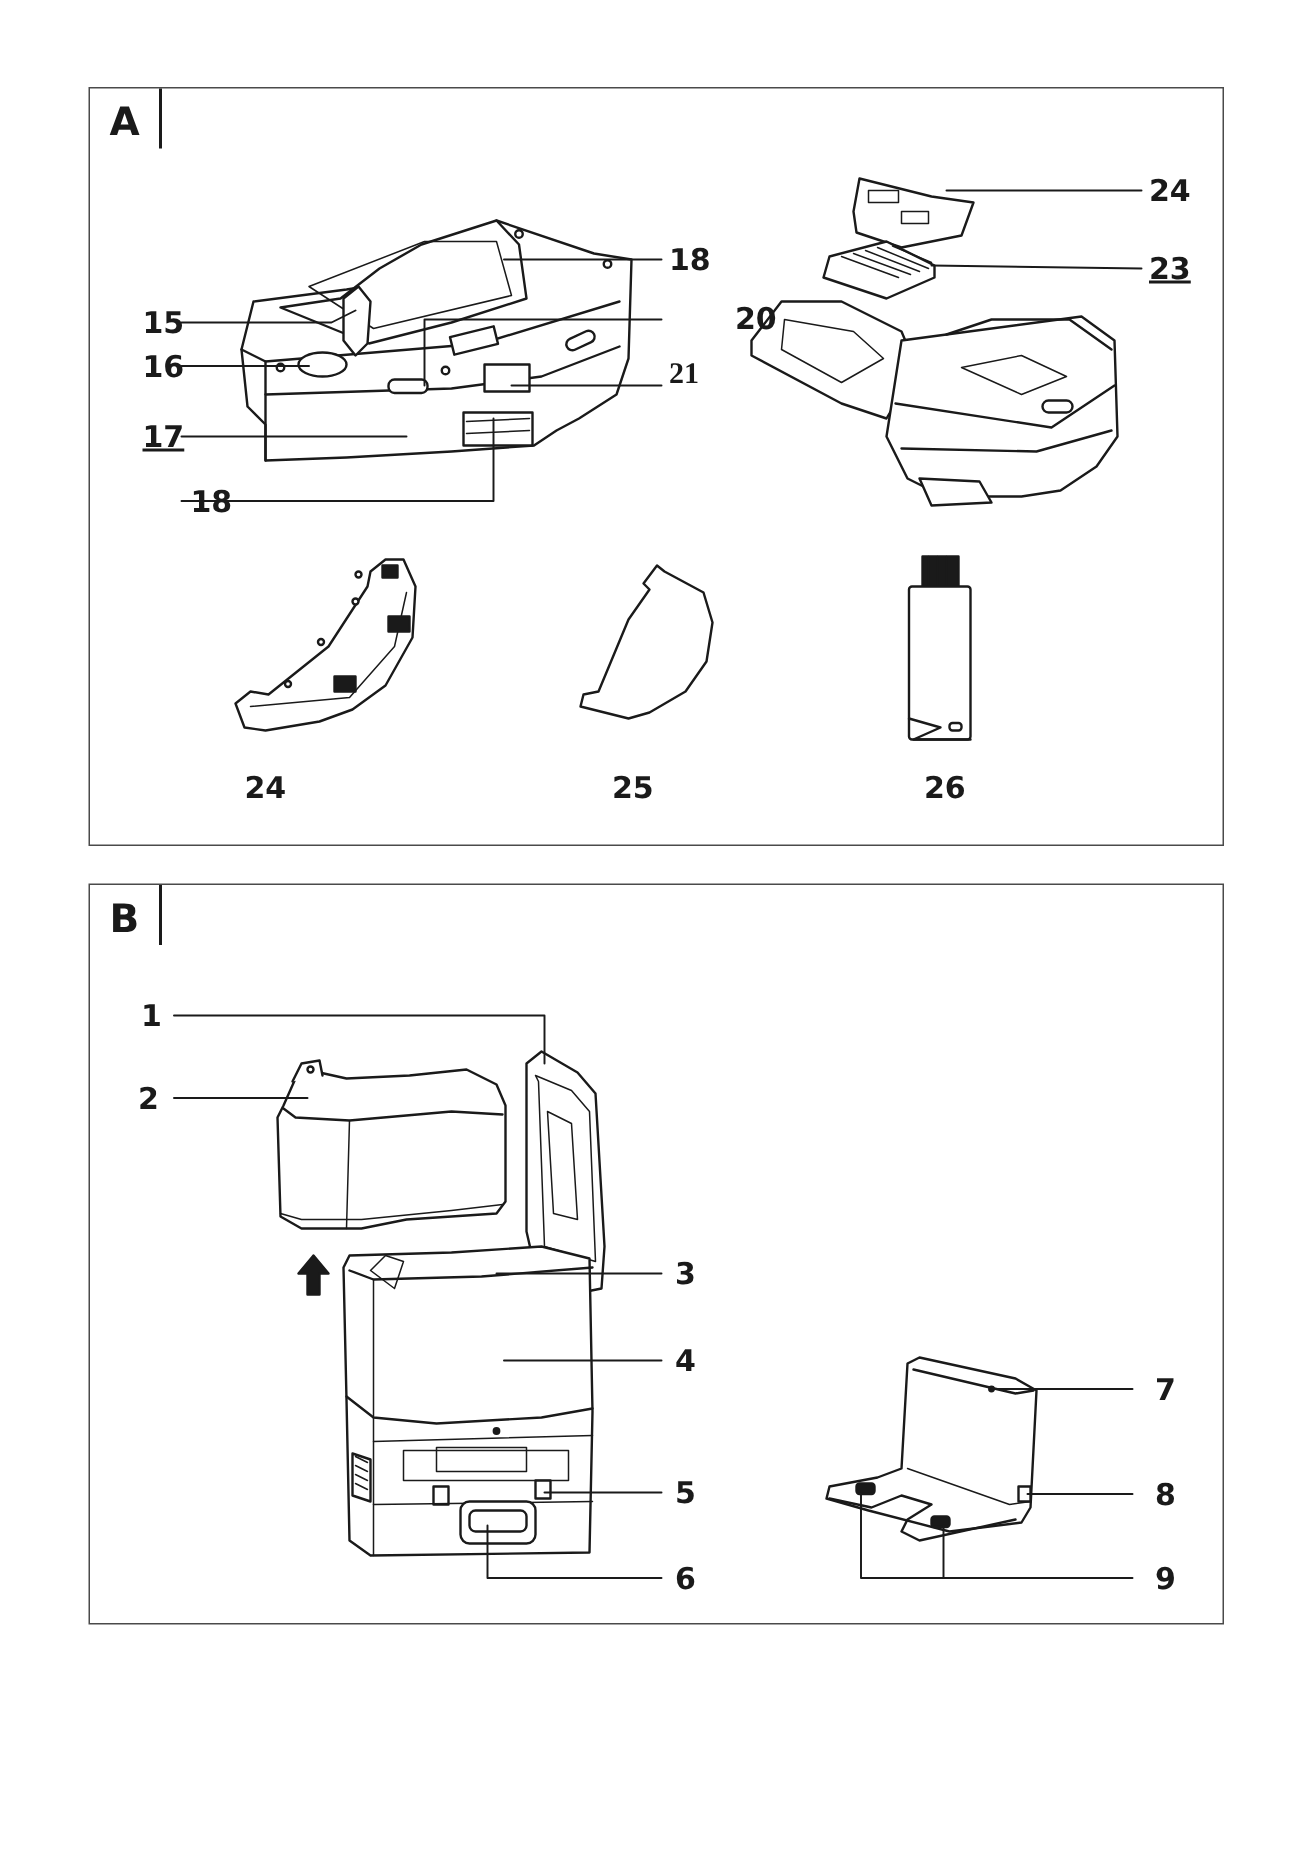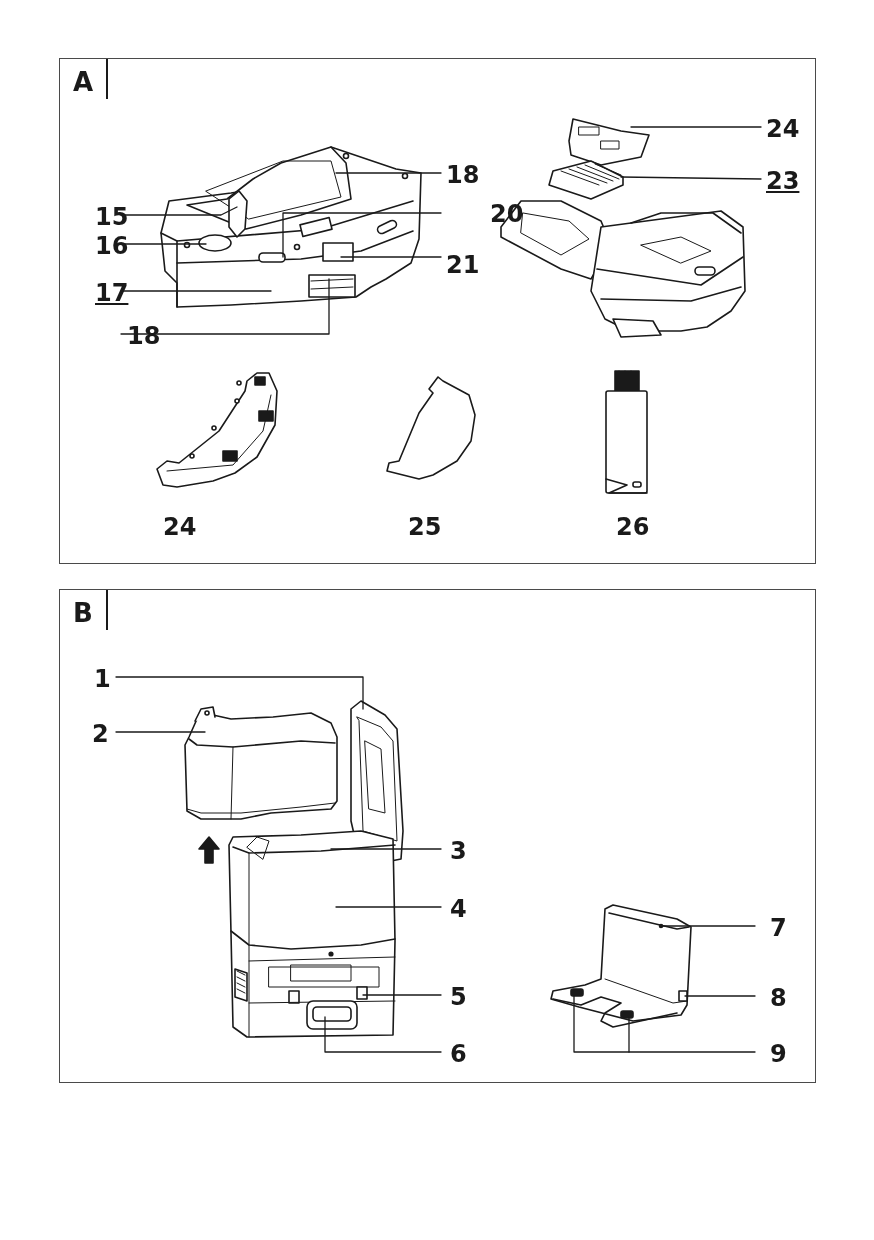--- a/index.html
+++ b/index.html
@@ -3,21 +3,21 @@
 <meta charset="utf-8">
 <style>
   html, body { margin: 0; padding: 0; background: #ffffff; }
   body { width: 874px; height: 1240px; position: relative; overflow: hidden;
          font-family: "DejaVu Sans", sans-serif; color: #1a1a1a; }
   .panel { position: absolute; left: 59px; width: 757px; border: 1.5px solid #4a4a4a; box-sizing: border-box; background: #fff; }
   #panel-a { top: 58px; height: 506px; }
   #panel-b { top: 589px; height: 494px; }
   .panel-letter { position: absolute; left: 13px; top: 8px; font-size: 26px; font-weight: bold; }
   .panel-tick { position: absolute; left: 46px; top: 0; width: 1.5px; height: 40px; background: #1a1a1a; }
-  .callout { position: absolute; font-size: 24px; font-weight: bold; line-height: 1; }
+  .callout { position: absolute; font-size: 20px; font-weight: bold; line-height: 1; }
   svg.art { position: absolute; left: 0; top: 0; overflow: visible; }
   svg.art path, svg.art rect, svg.art ellipse, svg.art polygon, svg.art polyline, svg.art line, svg.art circle {
     fill: #fff; stroke: #1a1a1a; stroke-width: 1.6; stroke-linejoin: round; stroke-linecap: round; }
   svg.art .thin { stroke-width: 1; fill: none; }
   svg.art .leader { stroke-width: 1.3; fill: none; stroke: #1a1a1a; }
   svg.art .dark { fill: #1a1a1a; }
   svg.art .nofill { fill: none; }
 </style>
 </head>
 <body>
@@ -100,21 +100,21 @@
       <rect x="632" y="481" width="8" height="5" rx="2"></rect>
     </g>
   </svg>
 
   <div class="callout" style="left:35px; top:146px;text-align:right;">15</div>
   <div class="callout" style="left:35px; top:175px;">16</div>
   <div class="callout" style="left:35px; top:222px;text-decoration:underline;">17</div>
   <div class="callout" style="left:35px; top:265px;margin-left:32px;">18</div>
   <div class="callout" style="left:386px; top:104px;">18</div>
   <div class="callout" style="left:386px; top:143px;margin-left:44px;">20</div>
-  <div class="callout" style="left:386px; top:194px;">21</div>
+  <div class="callout" style="left:386px; top:180px;font-family:Liberation Serif, serif;">21</div>
   <div class="callout" style="left:706px; top:58px;">24</div>
   <div class="callout" style="left:706px; top:110px;text-decoration:underline;">23</div>
   <div class="callout" style="left:103px; top:456px;">24</div>
   <div class="callout" style="left:348px; top:456px;">25</div>
   <div class="callout" style="left:556px; top:456px;">26</div>
 </div>
 
 <div id="panel-b" class="panel">
   <div class="panel-letter">B</div>
   <div class="panel-tick"></div>

